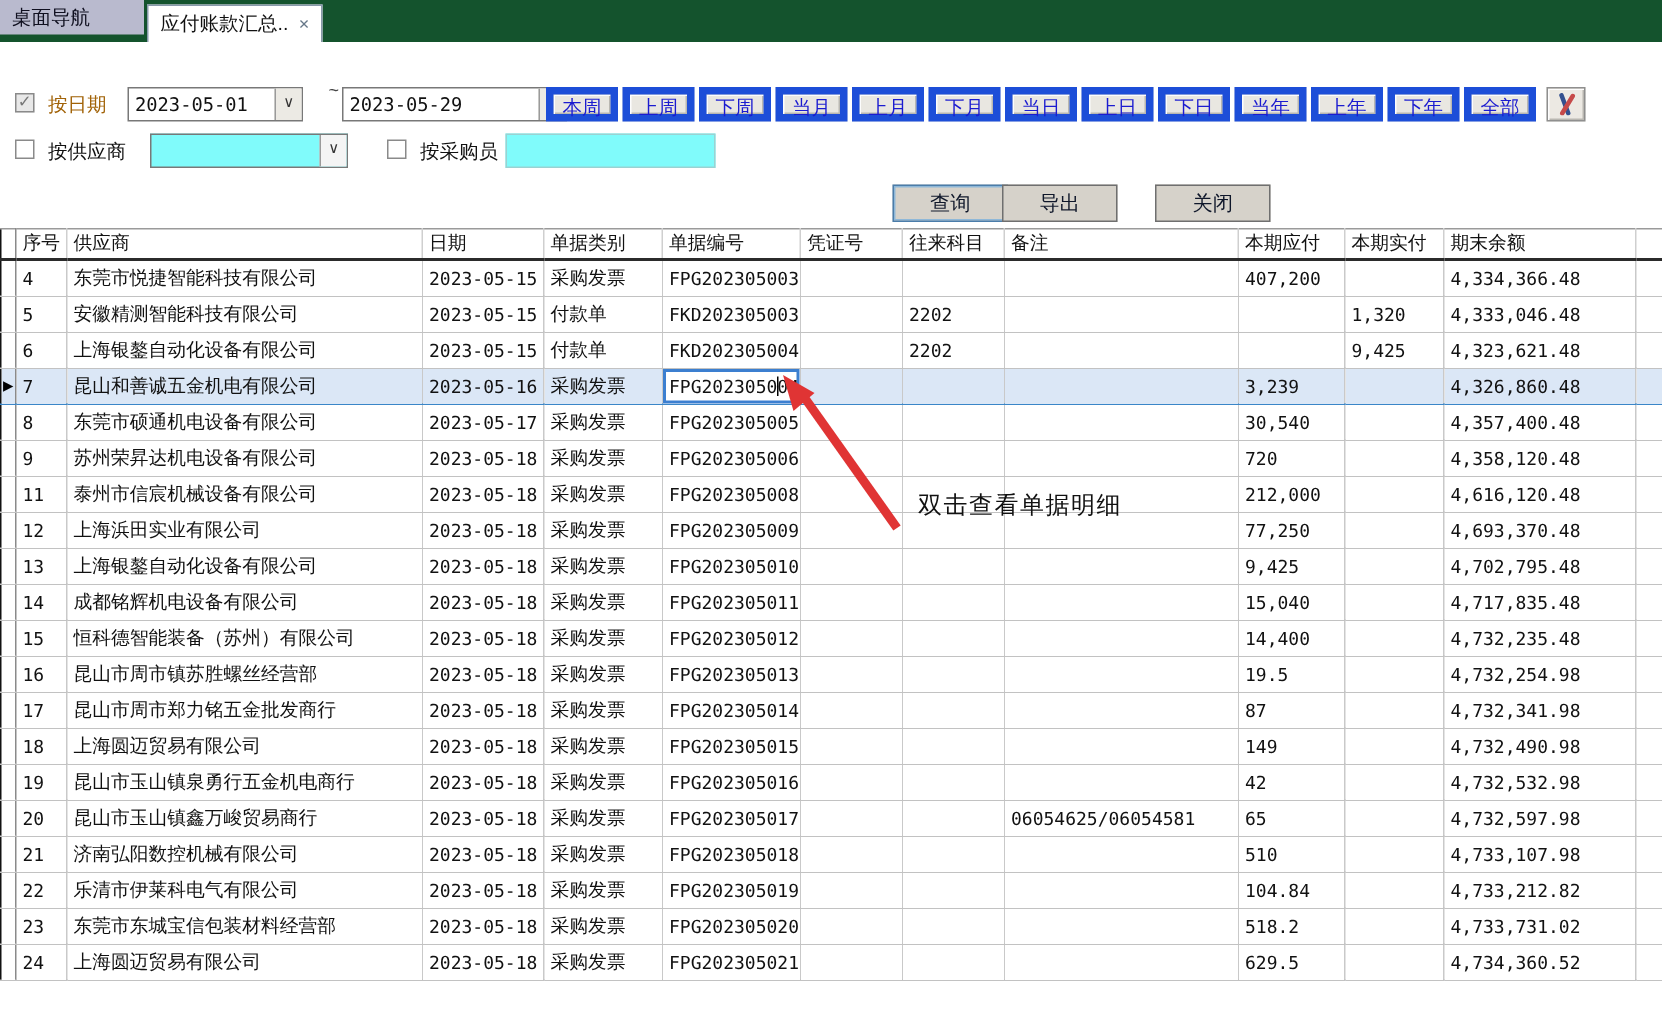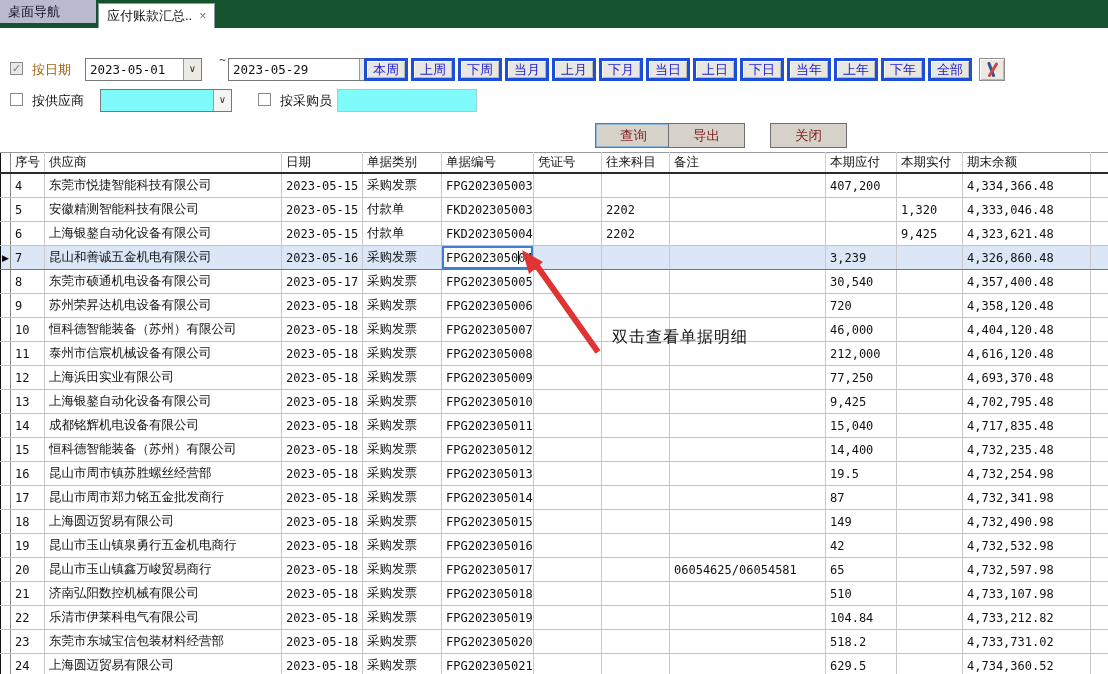--- a/index.html
+++ b/index.html
@@ -22,29 +22,29 @@
   .combo{position:absolute;top:0;height:23px;border:1px solid #787878;background:#fff;box-sizing:border-box;}
   .combo .val{position:absolute;left:4px;top:3px;font-size:12.5px;
               font-family:"DejaVu Sans Mono","Liberation Mono",monospace;}
   .combo .drop{position:absolute;right:0;top:0;width:17px;height:21px;background:#eceae4;border-left:1px solid #9a9a9a;
                text-align:center;font-size:10px;line-height:19px;color:#333;}
   .combo.cyanfield{background:#80fbfb;}
   .combo.cyanfield .drop{background:#f4f4f4;}
   .cyaninput{position:absolute;top:0;height:23px;background:#80fbfb;border:1px solid #9ad2d2;box-sizing:border-box;}
   .tilde{position:absolute;left:219px;top:-5px;font-size:12px;color:#444;}
   .pbar{position:absolute;left:364px;top:0;display:flex;gap:3px;}
-  .pbtn{height:23px;padding:0 6px;font-size:13px;color:#1b1bd0;background:#e9e7e1;border:3px solid #1d4ed8;
+  .pbtn{height:23px;padding:0 6px;font-size:13px;color:#1b1bd0;background:#e9e7e1;border:5px solid #1d4ed8;
         box-shadow:inset 1px 1px 0 #fdfdfd, inset -1px -1px 0 #b9b7b1;
         font-family:"Liberation Sans","DejaVu Sans",sans-serif;cursor:pointer;}
   .toolbtn{width:26px;height:23px;background:#ece9e3;border:1px solid #8f8f8f;margin-left:4px;
            display:flex;align-items:center;justify-content:center;padding:0;
            box-shadow:inset 1px 1px 0 #fdfdfd, inset -1px -1px 0 #b9b7b1;cursor:pointer;}
   
   .abtn{position:absolute;top:0;width:77px;height:25px;background:#d6d2ca;border:1px solid #6f6f6f;
-        font-size:13.5px;color:#7f1d1d;font-family:"Liberation Sans","DejaVu Sans",sans-serif;cursor:pointer;}
+        font-size:13.5px;color:#0f172a;font-family:"Liberation Sans","DejaVu Sans",sans-serif;cursor:pointer;}
   .abtn.focus{box-shadow:inset 0 0 0 1px #8fb8d8;border-color:#4b7daa;}
   
   .grid{position:absolute;left:0;top:152px;width:1108px;border-collapse:collapse;table-layout:fixed;}
   .grid th{height:19px;font-weight:normal;font-size:12.5px;text-align:left;padding:0 0 0 4px;background:#fff;
            border-top:1px solid #9a9a9a;border-bottom:2px solid #2b2b2b;border-right:1px solid #cfcfcf;
            overflow:hidden;white-space:nowrap;}
   .grid td{height:23px;font-size:12.5px;padding:0 0 0 4px;background:#fff;border-right:1px solid #c9c9c9;
            border-bottom:1px solid #c2c2c2;overflow:hidden;white-space:nowrap;position:relative;}
   .grid td:nth-child(2),.grid td:nth-child(4),.grid td:nth-child(6),.grid td:nth-child(7),
   .grid td:nth-child(8),.grid td:nth-child(9),.grid td:nth-child(10),.grid td:nth-child(11),
@@ -248,35 +248,20 @@
           <td></td>
           <td></td>
           <td></td>
           <td>720</td>
           <td></td>
           <td>4,358,120.48</td>
           <td class="tail"></td>
         </tr>
         <tr>
           <td class="ind"></td>
-          <td>10</td>
-          <td>恒科德智能装备（苏州）有限公司</td>
-          <td>2023-05-18</td>
-          <td>采购发票</td>
-          <td>FPG202305007</td>
-          <td></td>
-          <td></td>
-          <td></td>
-          <td>46,000</td>
-          <td></td>
-          <td>4,404,120.48</td>
-          <td class="tail"></td>
-        </tr>
-        <tr>
-          <td class="ind"></td>
           <td>11</td>
           <td>泰州市信宸机械设备有限公司</td>
           <td>2023-05-18</td>
           <td>采购发票</td>
           <td>FPG202305008</td>
           <td></td>
           <td></td>
           <td></td>
           <td>212,000</td>
           <td></td>

